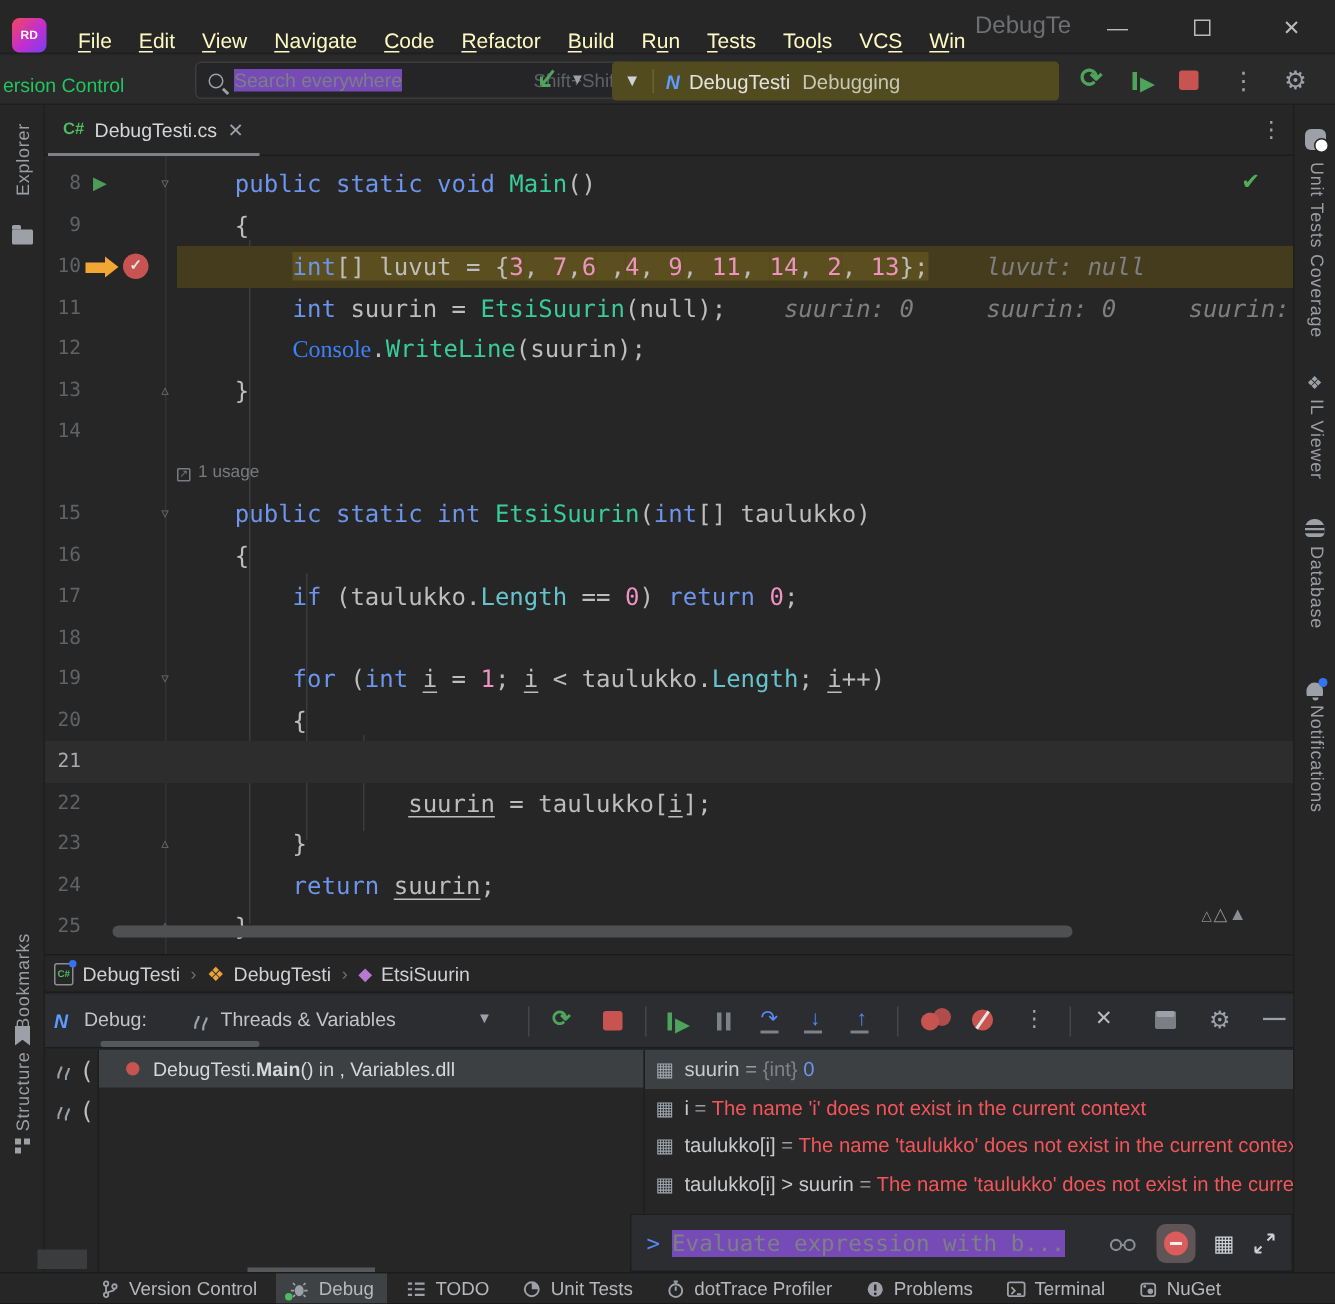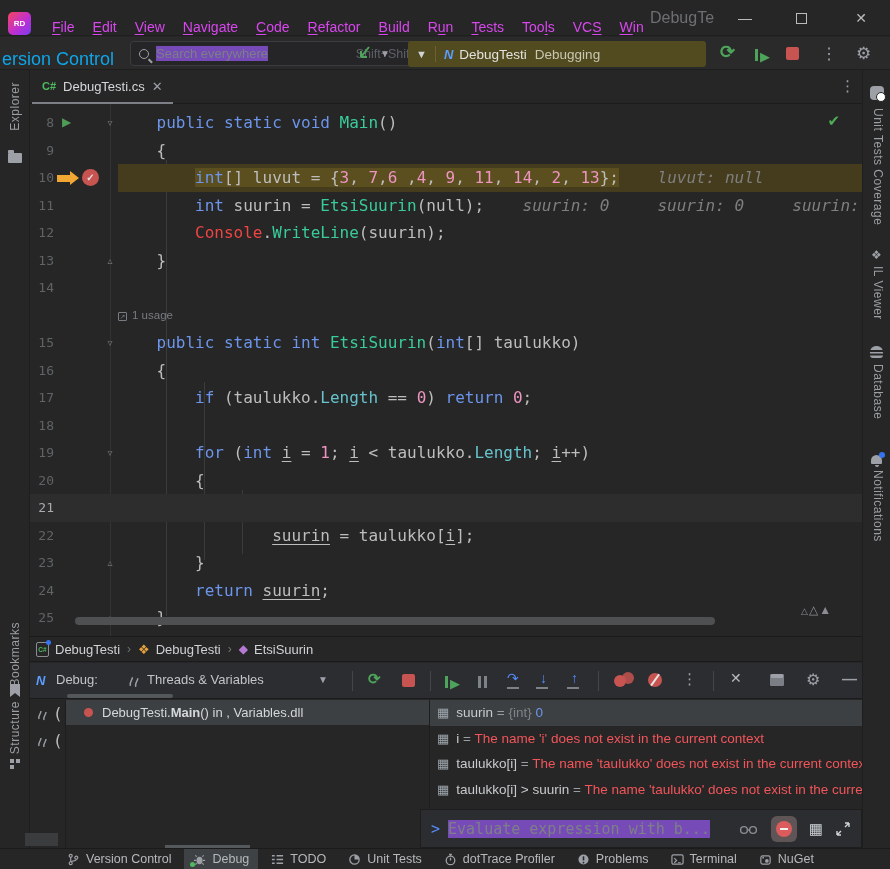--- a/index.html
+++ b/index.html
@@ -3,28 +3,28 @@
 <meta charset="utf-8">
 <style>
   html,body{margin:0;padding:0;background:#111;}
   *{box-sizing:border-box;}
   #app{position:relative;width:890px;height:869px;background:#262626;font-family:"Liberation Sans",sans-serif;color:#bdbdbd;overflow:hidden;}
   .abs{position:absolute;}
 
   
   #titlebar{position:absolute;left:0;top:0;width:890px;height:36px;background:#262626;border-bottom:1px solid #1f1f1f;display:flex;align-items:flex-end;}
   #logo{width:23px;height:23px;margin:0 12px 0 8px;border-radius:5px;background:linear-gradient(135deg,#f5455c 0%,#c12fd1 55%,#7a3df0 100%);color:#fff;font-size:8px;font-weight:bold;display:flex;align-items:center;justify-content:center;}
-  .menu-item{padding:0 9px;font-size:14px;color:#d946ef;cursor:default;}
+  .menu-item{padding:0 9px;font-size:14px;color:#fef9c3;cursor:default;}
   .menu-item u{text-decoration:underline;text-underline-offset:2px;}
   #win-title{position:absolute;left:650px;top:9px;color:#6d6f72;font-size:16px;}
   .winbtn{position:absolute;top:0;width:46px;height:36px;display:flex;align-items:center;justify-content:center;color:#b9bbbd;font-size:14px;}
 
   
   #toolbar{position:absolute;left:0;top:37px;width:890px;height:33px;background:#2a2a2a;border-bottom:1px solid #1e1e1e;}
-  #vcs-widget{position:absolute;left:2px;top:12px;font-size:18px;color:#0ea5e9;}
+  #vcs-widget{position:absolute;left:2px;top:12px;font-size:13px;color:#22c55e;}
   #search-box{position:absolute;left:130px;top:4px;width:292px;height:25px;background:#252527;border:1px solid #3a3c3e;border-radius:4px;display:flex;align-items:center;padding:0 8px;}
   #search-box .ph{color:#7b7f86;font-size:13px;margin-left:7px;}
   #search-box .sc{color:#5d6167;font-size:12.5px;margin-left:auto;}
   .mag{width:10px;height:10px;border:1.6px solid #9da0a8;border-radius:50%;position:relative;flex:0 0 auto;}
   .mag:after{content:'';position:absolute;width:5px;height:1.6px;background:#9da0a8;transform:rotate(45deg);left:8px;top:10px;}
   #run-widget{position:absolute;left:408px;top:4px;width:298px;height:26px;background:#514b1f;border-radius:3px;display:flex;align-items:center;padding:0 8px;color:#d8d8d4;}
   #run-widget .chev{color:#cfd2d6;font-size:11px;margin-right:8px;}
   #run-widget .sep{width:1px;height:16px;background:#6a632c;margin-right:8px;}
   .dnet{font-style:italic;font-weight:bold;color:#5c9cff;font-size:13px;margin-right:6px;}
   #run-widget .cfg{font-size:13.5px;color:#e2e2de;margin-right:8px;}
@@ -60,21 +60,21 @@
   #tab .close{color:#9da0a8;font-size:13px;}
   #tab-kebab{position:absolute;left:810px;top:7px;color:#9da0a8;font-size:15px;}
 
   #editor{position:absolute;left:0;top:34px;width:832px;height:532px;background:#262626;overflow:hidden;padding-top:5px;}
   .code-line{position:relative;height:27.5px;line-height:27.5px;white-space:pre;}
   .code-line .num{position:absolute;left:0;top:0;width:24px;text-align:right;font-family:"DejaVu Sans Mono",monospace;font-size:13px;color:#606366;}
   .code-line .content{position:absolute;left:88px;top:0;right:0;height:27.5px;font-family:"DejaVu Sans Mono",monospace;font-size:16px;color:#bdbdbd;}
   .code-line.exec .content{background:#453c1e;}
   .code-line.caret{background:#2d2d2d;}
   .code-line.caret .num{color:#a9abae;}
-  .k{color:#6c95eb;} .m{color:#39cc9b;} .c{color:#ef4444;} .pr{color:#66c3cc;} .n{color:#ed94c0;}
+  .k{color:#6c95eb;} .m{color:#39cc9b;} .c{color:#3b82f6;font-family:Liberation Serif, serif;} .pr{color:#66c3cc;} .n{color:#ed94c0;}
   .u{text-decoration:underline;text-underline-offset:3px;}
   .h{color:#7f7f7f;font-style:italic;}
   .ph{background:#764bb8;color:#eee;}
   .box{background:#5c4f1f;}
   .g-run{position:absolute;left:32px;top:0;color:#4e9c55;font-size:12px;}
   .exec-arrow{position:absolute;left:27px;top:10.5px;width:13px;height:7px;background:#f2a633;}
   .exec-arrow:after{content:'';position:absolute;left:13px;top:-4px;border-left:9px solid #f2a633;border-top:7.5px solid transparent;border-bottom:7.5px solid transparent;}
   .bp{position:absolute;left:52px;top:5px;width:17px;height:17px;border-radius:50%;background:#c75450;color:#e3e3e3;font-size:10px;line-height:17px;text-align:center;font-weight:bold;}
   .fold{position:absolute;left:73px;top:0;width:14px;text-align:center;color:#6e7276;font-size:10px;}
   .gutter-line{position:absolute;left:80px;top:0;width:1px;height:532px;background:#333;}

